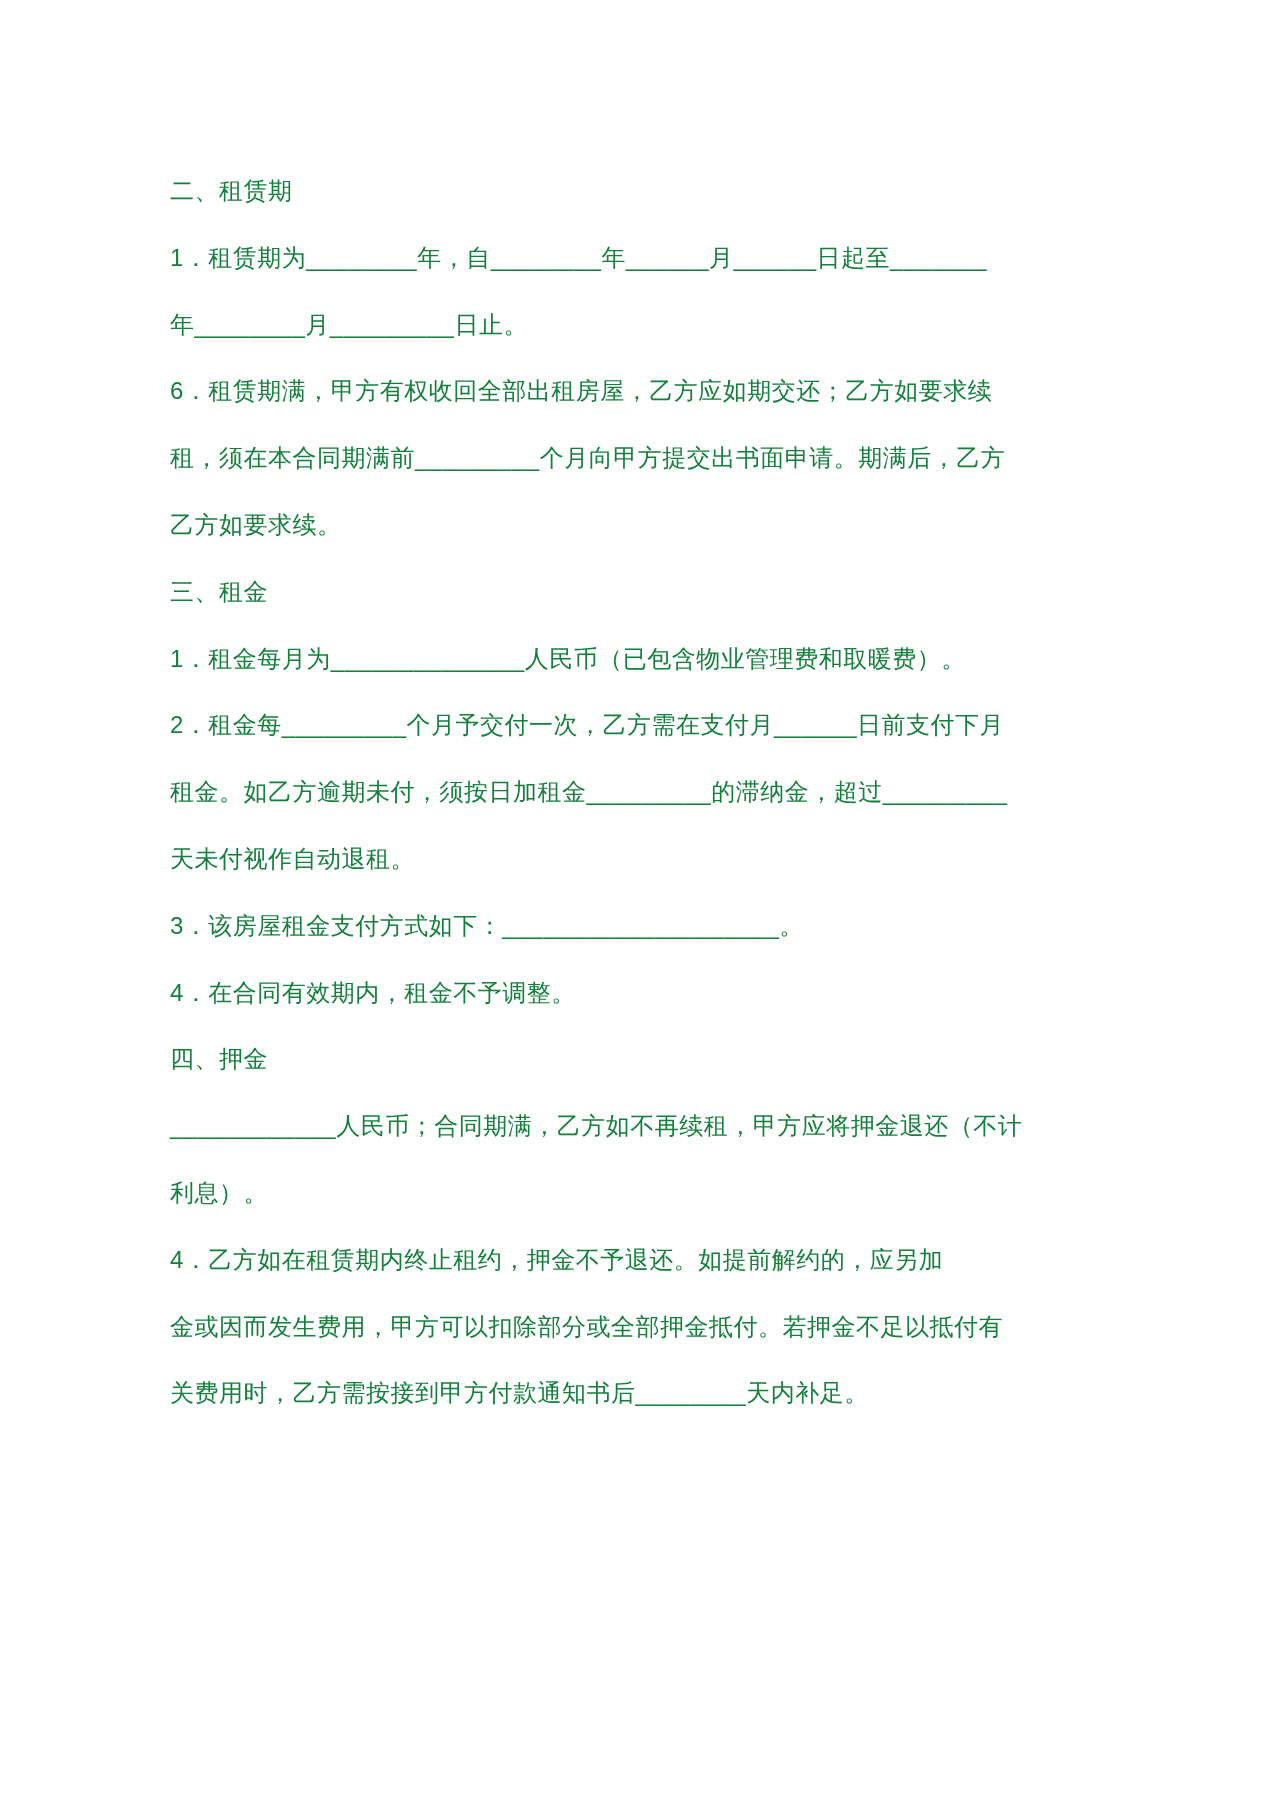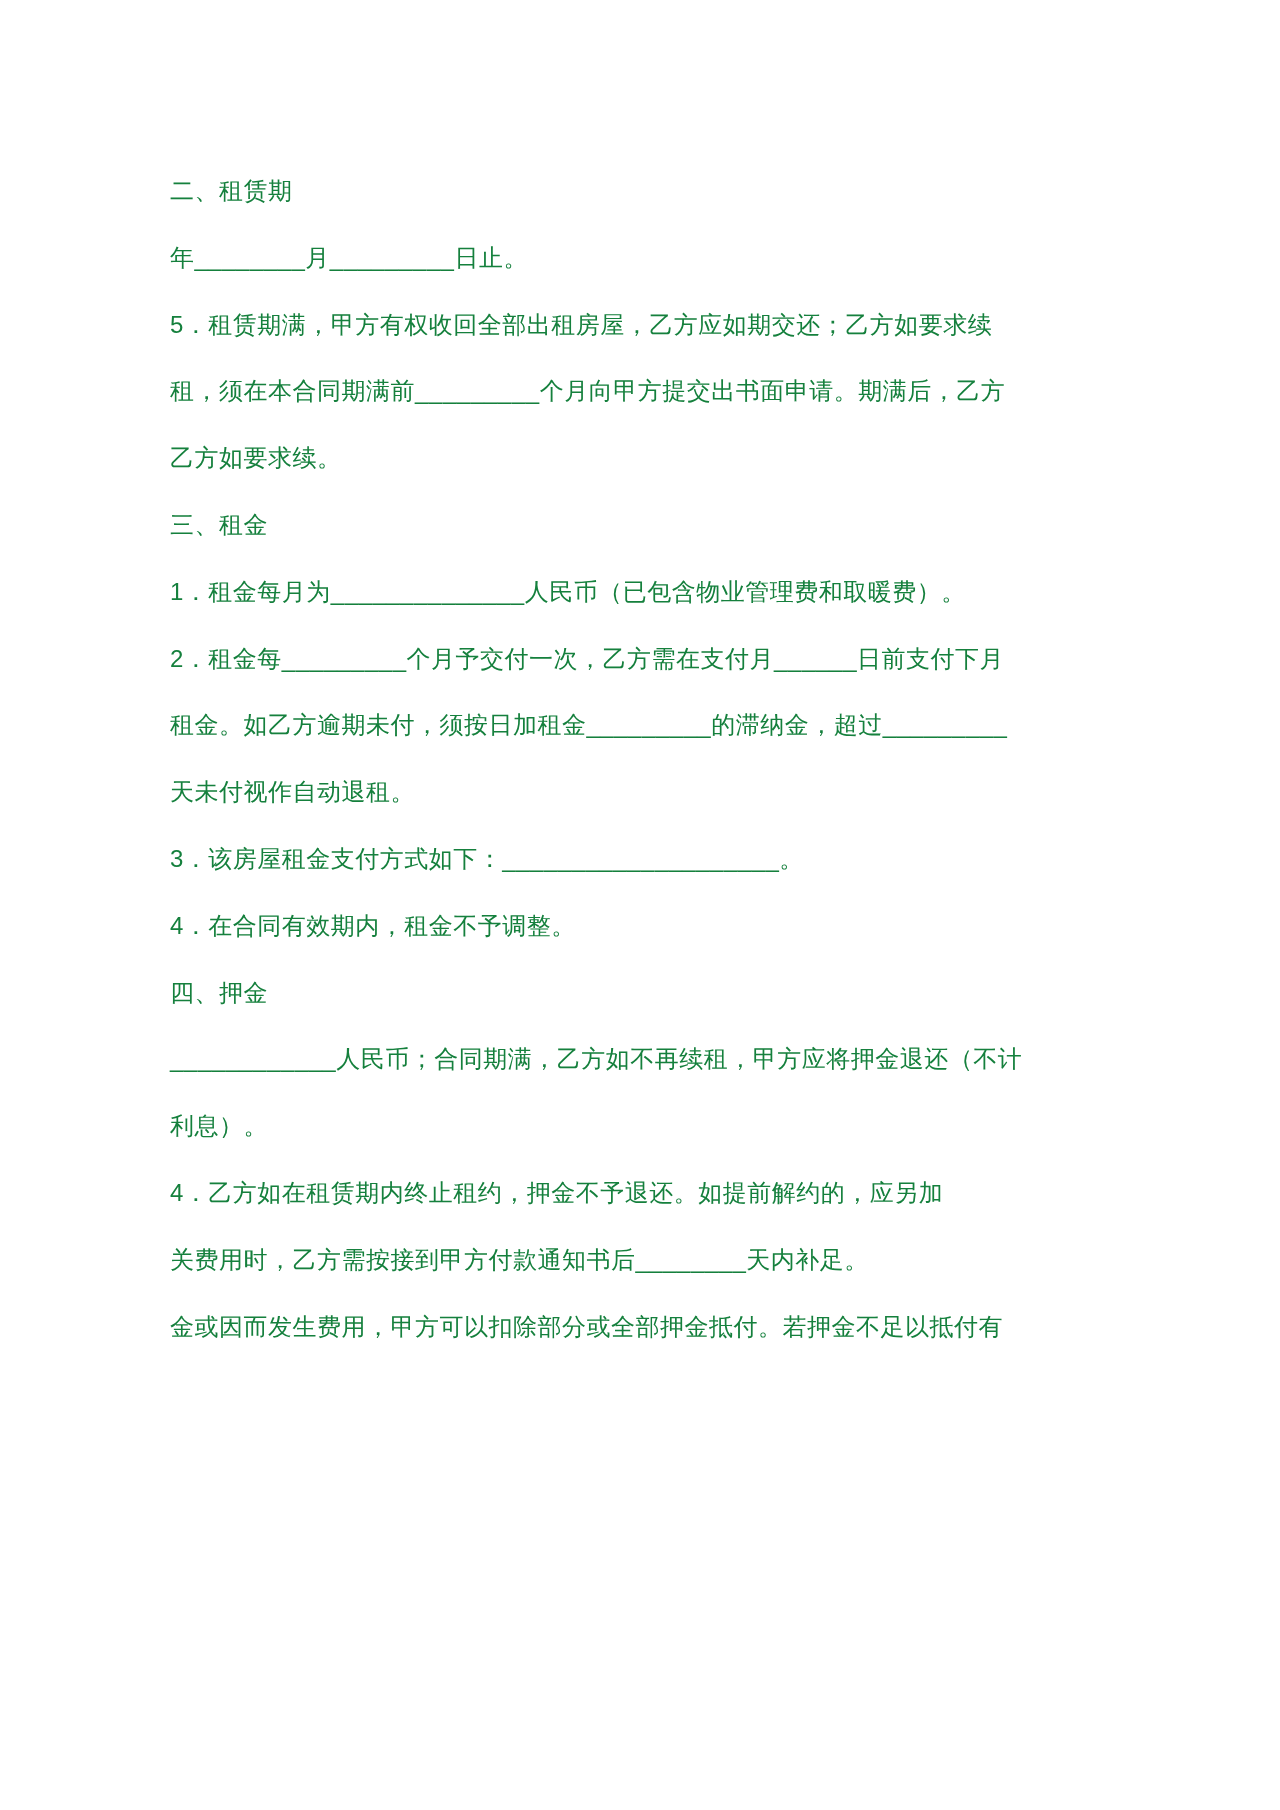--- a/index.html
+++ b/index.html
@@ -30,31 +30,32 @@
     white-space: nowrap;
     letter-spacing: 0.5px;
   }
 </style>
 </head>
 <body>
 
 <div class="page">
   <div class="doc-body">
       <div class="line">二、租赁期</div>
+      <div class="line">1．租赁期为________年，自________年______月______日起至_______</div>
       <div class="line">年________月_________日止。</div>
-      <div class="line">5．租赁期满，甲方有权收回全部出租房屋，乙方应如期交还；乙方如要求续</div>
+      <div class="line">6．租赁期满，甲方有权收回全部出租房屋，乙方应如期交还；乙方如要求续</div>
       <div class="line">租，须在本合同期满前_________个月向甲方提交出书面申请。期满后，乙方</div>
       <div class="line">乙方如要求续。</div>
       <div class="line">三、租金</div>
       <div class="line">1．租金每月为______________人民币（已包含物业管理费和取暖费）。</div>
       <div class="line">2．租金每_________个月予交付一次，乙方需在支付月______日前支付下月</div>
       <div class="line">租金。如乙方逾期未付，须按日加租金_________的滞纳金，超过_________</div>
       <div class="line">天未付视作自动退租。</div>
       <div class="line">3．该房屋租金支付方式如下：____________________。</div>
       <div class="line">4．在合同有效期内，租金不予调整。</div>
       <div class="line">四、押金</div>
       <div class="line">____________人民币；合同期满，乙方如不再续租，甲方应将押金退还（不计</div>
       <div class="line">利息）。</div>
       <div class="line">4．乙方如在租赁期内终止租约，押金不予退还。如提前解约的，应另加</div>
+      <div class="line">金或因而发生费用，甲方可以扣除部分或全部押金抵付。若押金不足以抵付有</div>
       <div class="line">关费用时，乙方需按接到甲方付款通知书后________天内补足。</div>
-      <div class="line">金或因而发生费用，甲方可以扣除部分或全部押金抵付。若押金不足以抵付有</div>
     </div>
 </div>
 
 </body></html>

